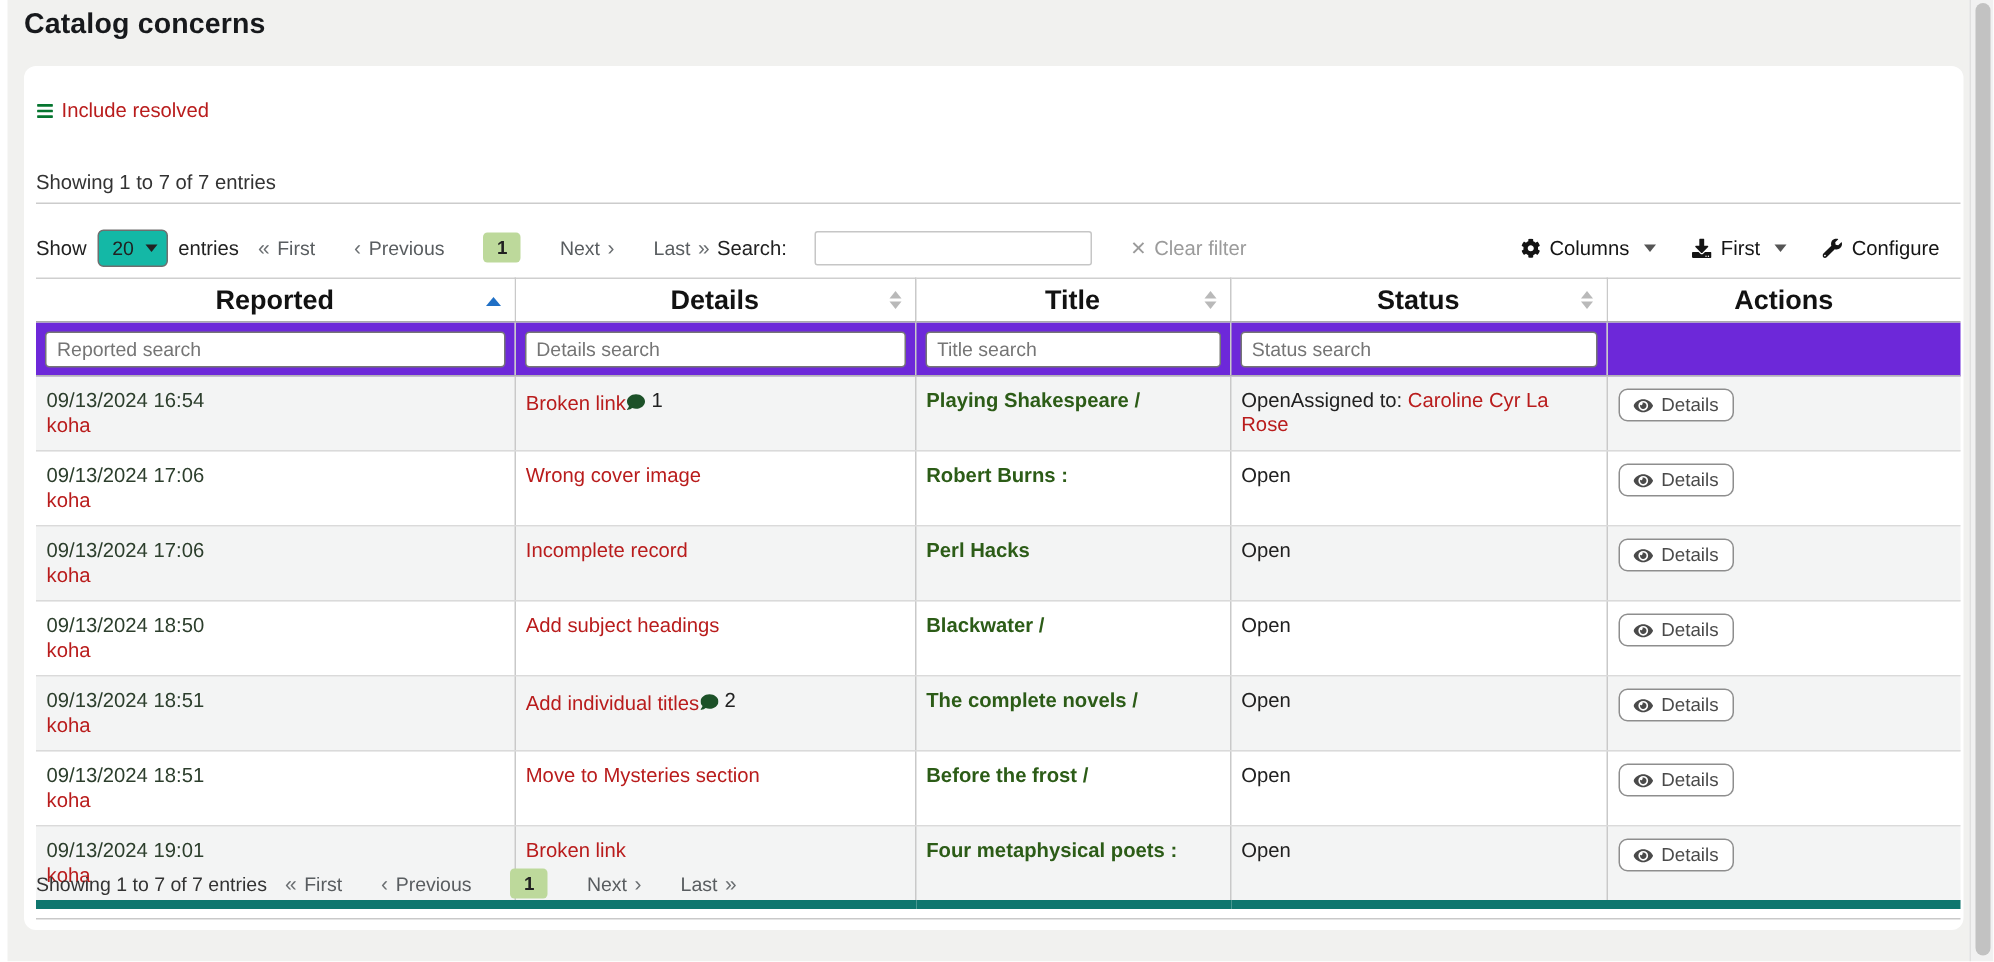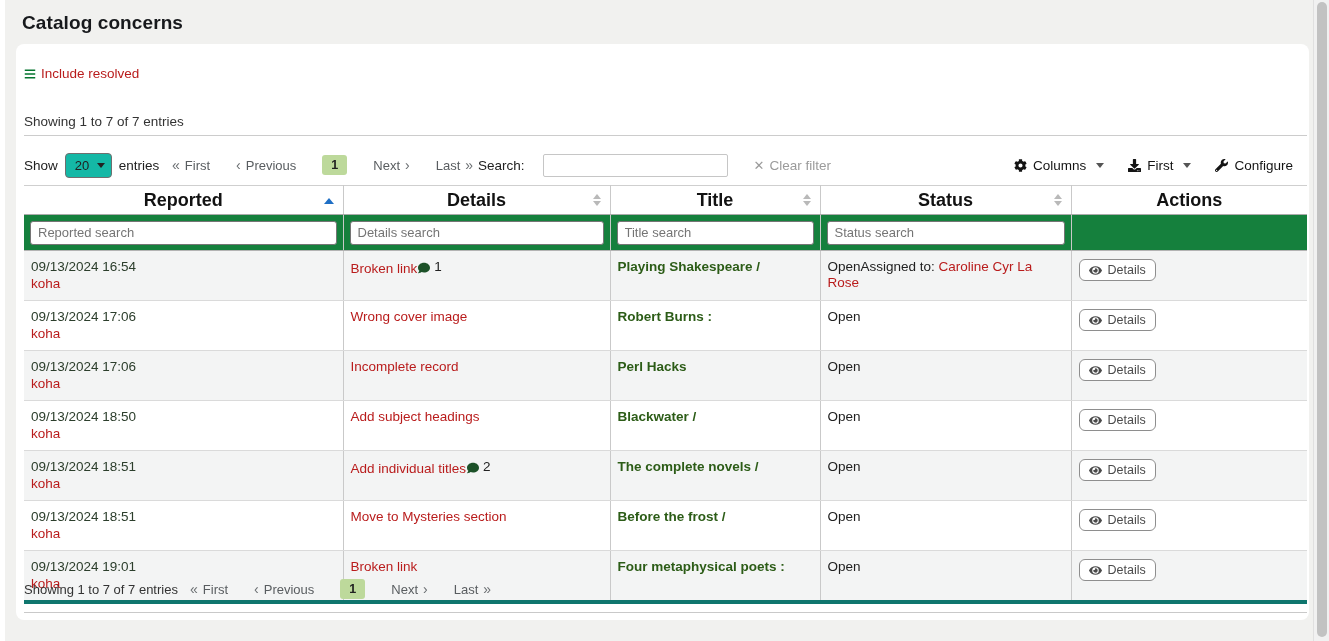--- a/index.html
+++ b/index.html
@@ -8,21 +8,21 @@
     width:1329px; height:641px; overflow:hidden; position:relative;
     background:#ffffff;
     font-family:"Liberation Sans", sans-serif;
     color:#212121;
     -webkit-font-smoothing:antialiased;
   }
   .page-bg { position:absolute; left:5px; top:0; width:1308px; height:641px; background:#f1f1ef; }
   .scrollbar { position:absolute; left:1313px; top:0; width:16px; height:641px; background:#f1f1f1; border-left:1px solid #e0e0e0; }
   .scrollbar .thumb { position:absolute; left:3px; top:2px; width:10px; height:635px; background:#c2c2c2; border-radius:5px; }
 
-  h1.page-title { position:absolute; left:16px; top:6px; margin:6px; font-size:19px; font-weight:700; color:#17191c; letter-spacing:.1px; }
+  h1.page-title { position:absolute; left:16px; top:6px; margin:0; font-size:19px; font-weight:700; color:#17191c; letter-spacing:.1px; }
 
   .panel { position:absolute; left:16px; top:44px; width:1293px; height:576px; background:#ffffff; border-radius:8px; }
 
   a { text-decoration:none; }
   .green-link { color:#b91c1c; cursor:pointer; }
 
   .include-resolved { position:absolute; left:8px; top:22px; font-size:13.5px; display:inline-flex; align-items:center; gap:5px; }
   .include-resolved svg { width:12px; height:12px; fill:#05752f; }
 
   .info-top { position:absolute; left:8px; top:70px; font-size:13.5px; color:#333; }
@@ -61,29 +61,29 @@
     border-top:1px solid #cfcfcf; border-bottom:1px solid #ababab; border-right:1px solid #c9c9c9; background:#fff; cursor:pointer;
   }
   thead th:last-child { border-right:none; cursor:default; }
   .sort-asc { position:absolute; right:9px; top:12px; width:0; height:0;
     border-left:5px solid transparent; border-right:5px solid transparent; border-bottom:6px solid #1f6fc5; }
   .sort-both { position:absolute; right:9px; top:8px; display:flex; flex-direction:column; gap:2px; }
   .sort-both i { display:block; width:0; height:0; border-left:4px solid transparent; border-right:4px solid transparent; }
   .sort-both .up { border-bottom:5px solid #b9b9b9; }
   .sort-both .dn { border-top:5px solid #b9b9b9; }
 
-  tr.filter-row td { height:36px; padding:0 6px; border-bottom:1px solid #b3b3b3; border-right:1px solid #c9c9c9; background:#15803d; vertical-align:middle; }
+  tr.filter-row td { height:36px; padding:0 6px; border-bottom:1px solid #b3b3b3; border-right:1px solid #c9c9c9; background:#6d28d9; vertical-align:middle; }
   tr.filter-row td:last-child { border-right:none; }
   .col-filter { width:100%; height:24px; border:1px solid #757575; border-radius:3px; padding:0 7px; font-size:13px; font-family:inherit; color:#333; }
   .col-filter::placeholder, .search-input::placeholder { color:#757575; opacity:1; }
 
   tbody td { height:46px; padding:8px 7px; vertical-align:top; border-bottom:1px solid #dadada; border-right:1px solid #c9c9c9; line-height:16px; }
   tbody td:last-child { border-right:none; }
   tbody tr:nth-child(odd) td { background:#f3f4f4; }
-  tbody tr:last-child td { border-bottom:4px solid #0f766e; }
+  tbody tr:last-child td { border-bottom:6px solid #0f766e; }
 
   .cell-date { color:#2c3e2c; display:block; }
   .reporter-link { display:inline-block; margin-top:1px; }
   .title-link { font-weight:700; color:#2c5c17; }
   .status-text { color:#212121; }
   .comment-badge { display:inline-flex; align-items:center; gap:4px; margin-left:1px; color:#212121; }
   .comment-badge svg { width:12px; height:12px; fill:#1c5128; position:relative; top:1px; }
 
   .details-btn { display:inline-flex; align-items:center; gap:6px; padding:3px 9px; background:#fff;
     border:1px solid #8e8e8e; border-radius:6px; font-family:inherit; font-size:12.5px; color:#4a4a4a; cursor:pointer; }

